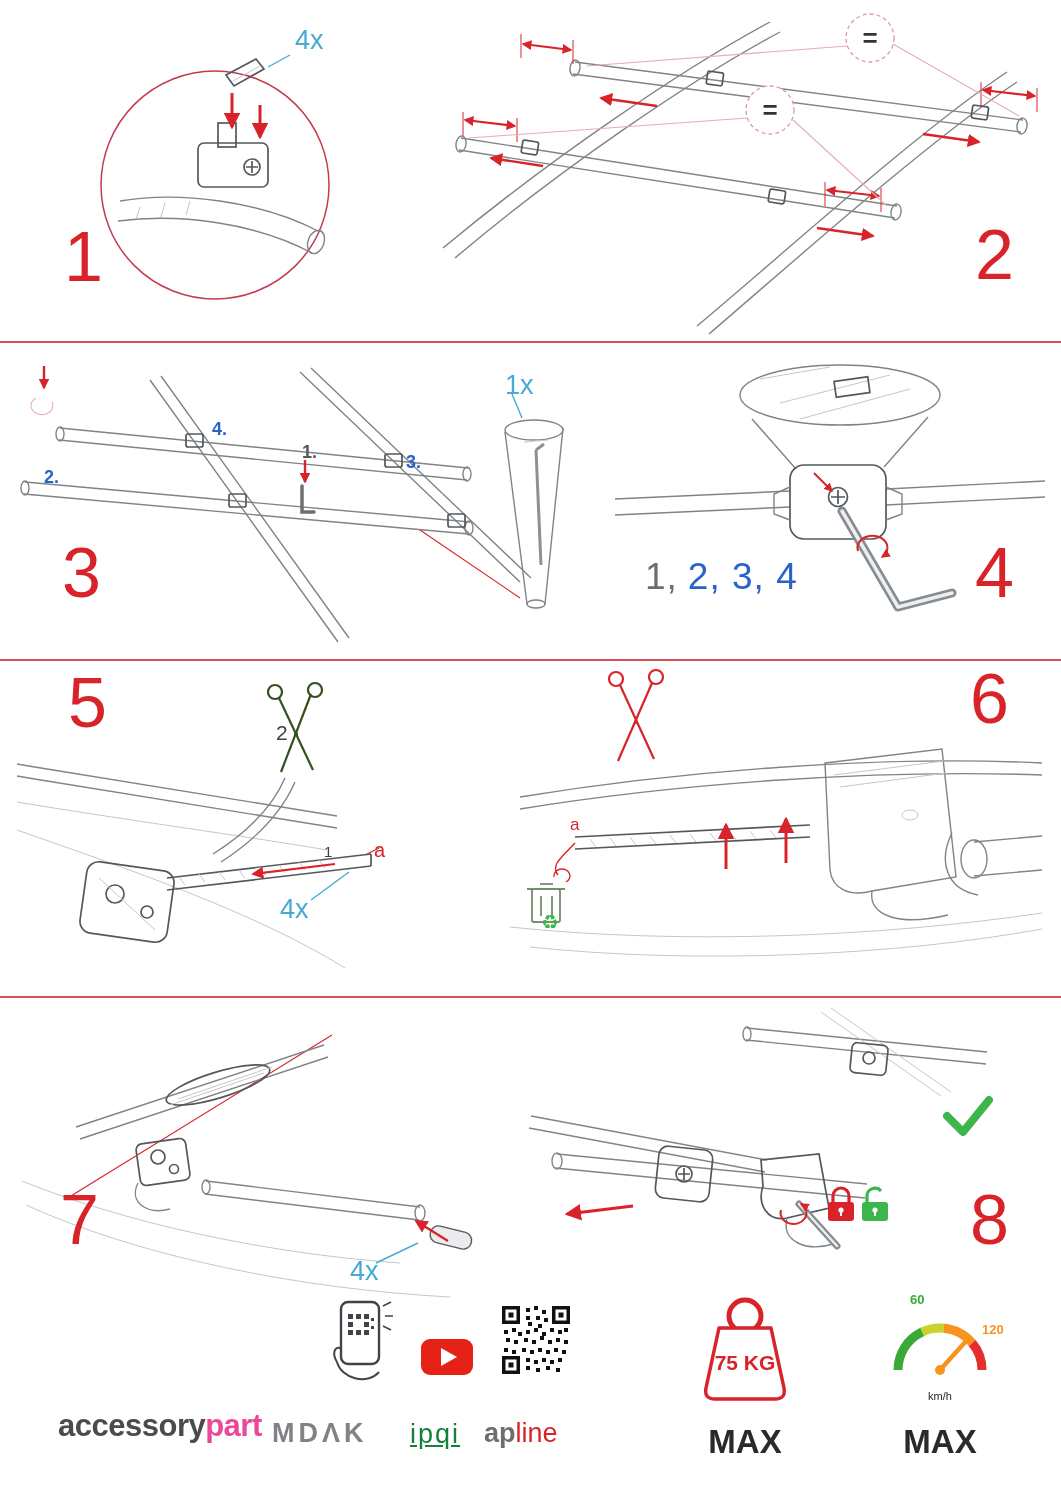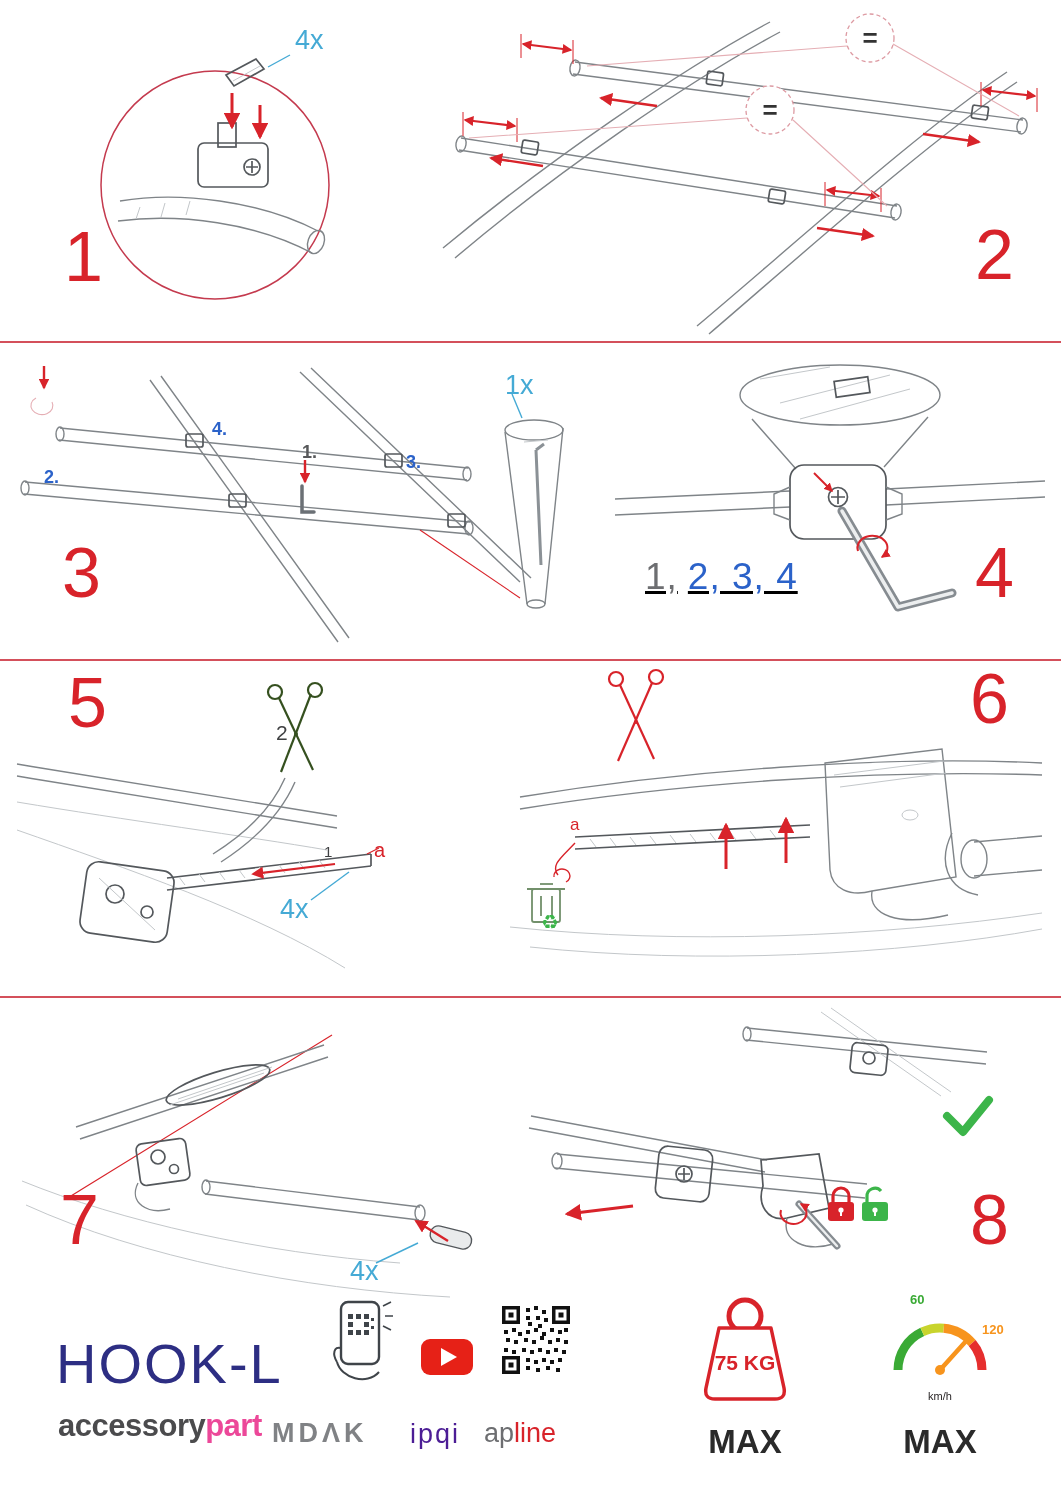--- a/index.html
+++ b/index.html
@@ -6,34 +6,34 @@
   .page{position:relative;width:1061px;height:1500px;background:#fff;overflow:hidden;
         font-family:"Liberation Sans",sans-serif;}
   .panel{position:absolute;}
   .divider{position:absolute;left:0;width:100%;height:2px;background:#d4505b;}
   .step-num{position:absolute;color:#d8232a;font-size:70px;line-height:1;font-weight:400;}
   .lbl{position:absolute;line-height:1;}
   .blue{color:#45aad5;font-size:27px;}
   .sub{color:#2b62c9;font-size:18px;font-weight:700;}
   .subdark{color:#57585a;font-size:18px;font-weight:700;}
   .eq{position:absolute;transform:translate(-50%,-50%);color:#333;font-size:26px;font-weight:700;}
-  .seq{position:absolute;font-size:37px;letter-spacing:1px;text-decoration:underline;}
+  .seq{position:absolute;font-size:37px;letter-spacing:1px;}
   .seq .g{color:#6d6e71;}
   .seq .b{color:#2b62c9;margin-left:10px;}
   .darklbl{color:#3f4042;}
   .redlbl{color:#d8232a;}
   .recycle{color:#3cb54a;font-size:20px;}
   .product{position:absolute;color:#2d2e83;font-size:56px;letter-spacing:2px;line-height:1;}
   .brandline{position:absolute;font-size:31px;font-weight:700;line-height:1;letter-spacing:-0.5px;}
   .brandline .g{color:#4b4b4d;}
   .brandline .r{color:#ec4899;}
   .partner{position:absolute;font-size:27px;line-height:1;}
   .p1{color:#808285;font-weight:700;letter-spacing:4px;}
-  .p2{color:#4c1d95;letter-spacing:2px;}
-  .p3 .g{color:#6d6e71;font-weight:400;}
+  .p2{color:#15803d;letter-spacing:2px;text-decoration:underline;}
+  .p3 .g{color:#6d6e71;font-weight:700;}
   .p3 .r{color:#d8232a;font-weight:400;}
   .maxlbl{position:absolute;width:120px;text-align:center;font-size:33px;font-weight:600;color:#2a2a2a;line-height:1;}
   
   .ln{fill:none;stroke:#7f8488;stroke-width:1.4;}
   .lnd{fill:none;stroke:#54585c;stroke-width:1.7;}
   .lnt{fill:none;stroke:#c3c7ca;stroke-width:1;}
   .red{stroke:#d8232a;fill:none;}
   .pink{stroke:#e5aeb4;stroke-width:1.1;fill:none;}
   svg text{font-family:"Liberation Sans",sans-serif;}
 </style>
@@ -304,21 +304,20 @@
     </g>
     <g>
       <path d="M352,204 v-5 a8,8 0 0 1 14,-6" fill="none" stroke="#3cb54a" stroke-width="3.2"></path>
       <rect x="347" y="204" width="26" height="19" rx="3" fill="#3cb54a"></rect>
       <circle cx="360" cy="212" r="2.6" fill="#fff"></circle>
       <line x1="360" y1="213" x2="360" y2="218" stroke="#fff" stroke-width="2"></line>
     </g>
   </svg>
   <div class="step-num" style="left:970px;top:1185px">8</div>
 
-  <div class="product" style="left:56px;top:1336px">HOOK-L</div>
   <div class="brandline" style="left:58px;top:1410px">
     <span class="g">accessory</span><span class="r">part</span>
   </div>
 
   <svg class="panel" style="left:315px;top:1300px" width="80" height="92" viewBox="0 0 80 92">
     <path d="M22,62 C26,78 52,86 64,72" fill="none" stroke="#3f4449" stroke-width="2"></path>
     <path d="M22,62 C17,54 19,46 26,48" fill="none" stroke="#3f4449" stroke-width="2"></path>
     <rect x="26" y="2" width="38" height="62" rx="7" fill="#fff" stroke="#3f4449" stroke-width="2.4"></rect>
     <g fill="#3f4449">
       <rect x="33" y="14" width="5" height="5"></rect>

